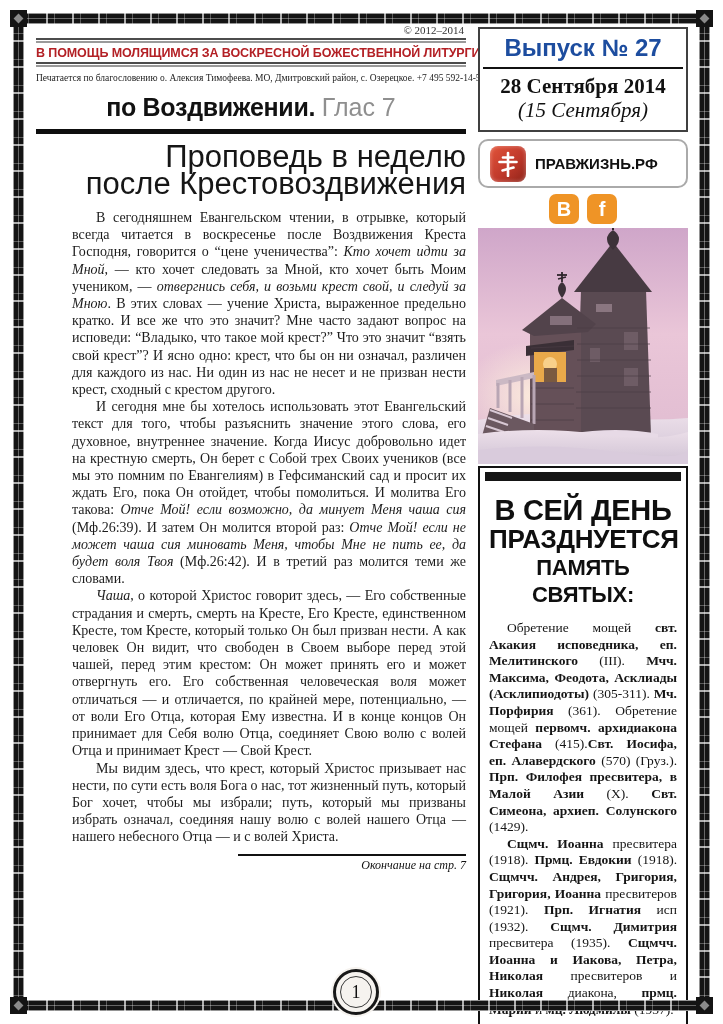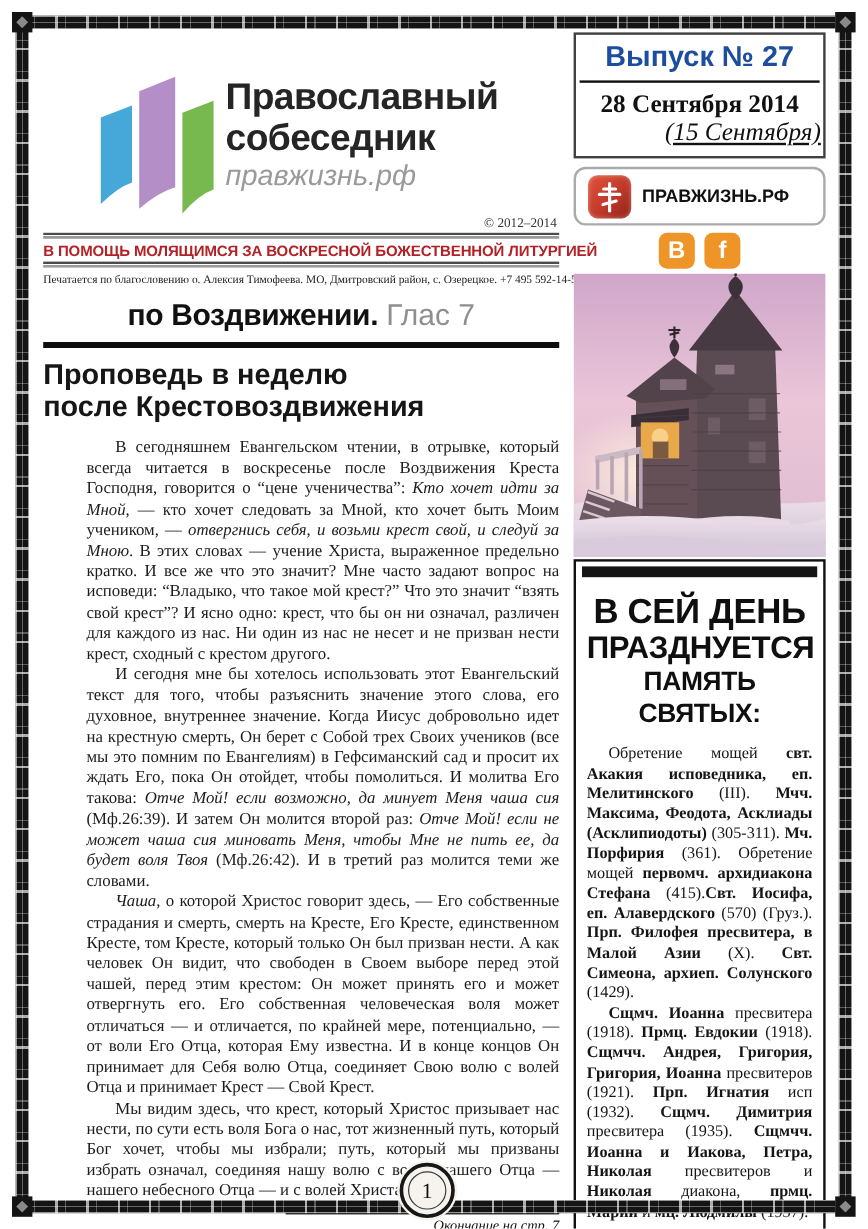--- a/index.html
+++ b/index.html
@@ -35,36 +35,36 @@
   .rule-double { height:5px; background:linear-gradient(#4c4c4c 0 2px, #ffffff 2px 3px, #9a9a9a 3px 5px); }
   .banner { margin-top:2px; }
   .banner-text { font-family:"Liberation Sans", sans-serif; font-weight:bold; font-size:12.5px;
     letter-spacing:-0.1px; color:var(--banner-red); text-align:center; padding:3px 0 2px;
     white-space:nowrap; }
   .blessing { margin-top:6px; font-size:9.5px; text-align:center; color:#222; white-space:nowrap; }
   .title { margin-top:10px; font-family:"Liberation Sans", sans-serif; font-weight:bold;
     font-size:25px; line-height:29px; text-align:center; color:#111; letter-spacing:-0.3px; }
   .title .tone { color:#8f8f8f; font-weight:normal; letter-spacing:0; }
   .rule-thick { margin-top:7px; height:5px; background:#0e0e0e; }
-  .subtitle { margin-top:9px; font-family:"Liberation Sans", sans-serif; font-weight:bold;
-    font-size:24px; line-height:27px; text-align:left; color:#161616; }
+  .subtitle { margin-top:9px; font-family:"Liberation Sans", sans-serif; font-weight:normal;
+    font-size:31px; line-height:27px; text-align:right; color:#161616; }
   .body-text { margin-top:12px; font-size:14px; line-height:17.2px; color:#1c1c1c; }
   .body-text p { text-align:justify; text-indent:24px;margin-left:36px; }
   .continuation { margin-top:8px; margin-left:auto; width:228px; border-top:2px solid #111;
     text-align:right; font-style:italic; font-size:12px; padding-top:2px; color:#111; }
   .b { font-weight:bold; } .i { font-style:italic; }
 
   
   .col-right { position:absolute; left:478px; top:27px; width:210px; }
   .issue-box { border:2px solid #404040; padding:5px 2px 7px; background:#fff; }
   .issue-label { font-family:"Liberation Sans", sans-serif; font-weight:bold; font-size:24px;
     color:var(--issue-blue); text-align:center; padding-bottom:5px; }
   .issue-rule { height:2px; background:#111; margin:0 1px 5px; }
   .issue-date { font-size:21px; font-weight:bold; text-align:center; line-height:24px; color:#111; }
-  .issue-date-alt { font-size:21px; font-style:italic; text-align:right; line-height:25px; color:#111;text-decoration:underline; }
+  .issue-date-alt { font-size:21px; font-style:italic; text-align:center; line-height:25px; color:#111; }
   .site-badge { margin-top:7px; height:49px; border:2px solid #aaa; border-radius:10px;
     display:flex; align-items:center; gap:9px; padding:0 10px; background:#fff; }
   .badge-ico { width:36px; height:36px; border-radius:8px;
     background:linear-gradient(135deg,#e2543a 0%, var(--badge-red) 55%, #8f2318 100%);
     display:flex; align-items:center; justify-content:center; box-shadow:inset 0 0 4px rgba(255,255,255,.4); }
   .badge-label { font-family:"Liberation Sans", sans-serif; font-weight:bold; font-size:15px; color:#111; }
   .social { margin-top:6px; display:flex; justify-content:center; gap:8px; }
   .social-btn { width:30px; height:30px; border-radius:7px; background:var(--social-orange);
     color:#fff; font-family:"Liberation Sans", sans-serif; font-weight:bold; font-size:20px;
     display:flex; align-items:center; justify-content:center; cursor:pointer; }
@@ -96,32 +96,20 @@
   <div class="frame-strip fs-h fs-bottom"></div>
   <div class="frame-strip fs-v fs-left"></div>
   <div class="frame-strip fs-v fs-right"></div>
   <div class="frame-corner fc-tl"></div>
   <div class="frame-corner fc-tr"></div>
   <div class="frame-corner fc-bl"></div>
   <div class="frame-corner fc-br"></div>
 
   <div class="col-left">
 
-    <div class="logo-row">
-      <svg class="logo-mark" width="102" height="122" viewBox="0 0 102 122">
-        <path d="M4,38 L30,28 L30,92 Q18,96 4,110 Z" fill="#45a8d8"></path>
-        <path d="M36,16 L66,4 L66,96 Q52,100 36,114 Z" fill="#b48fc7"></path>
-        <path d="M72,34 L98,24 L98,98 Q86,102 72,118 Z" fill="#77b84f"></path>
-      </svg>
-      <div class="logo-text">
-        <div class="logo-line">Православный</div>
-        <div class="logo-line">собеседник</div>
-        <div class="logo-sub">правжизнь.рф</div>
-      </div>
-    </div>
 
     <div class="copyright">© 2012–2014</div>
 
     <div class="banner">
       <div class="rule-double"></div>
       <div class="banner-text">В ПОМОЩЬ МОЛЯЩИМСЯ ЗА ВОСКРЕСНОЙ БОЖЕСТВЕННОЙ ЛИТУРГИЕЙ</div>
       <div class="rule-double"></div>
     </div>
 
     <div class="blessing">Печатается по благословению о. Алексия Тимофеева. МО, Дмитровский район, с. Озерецкое. +7 495 592-14-56</div>

